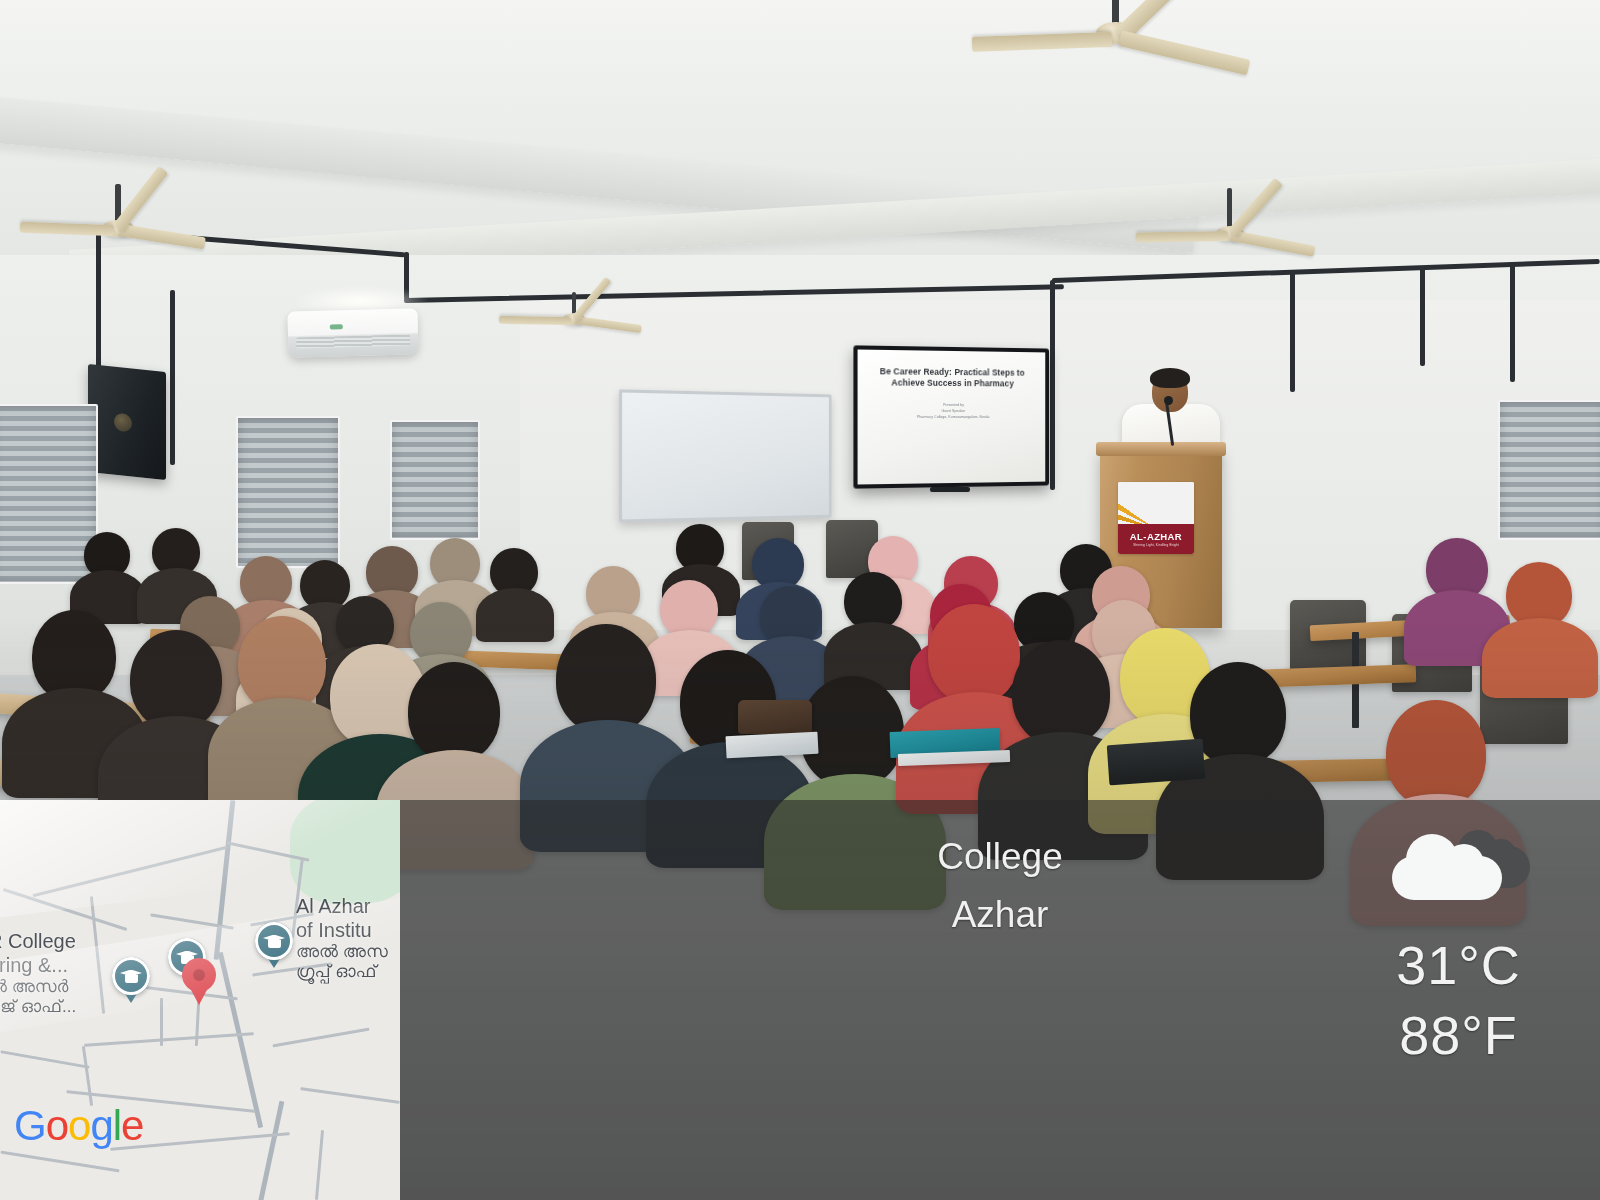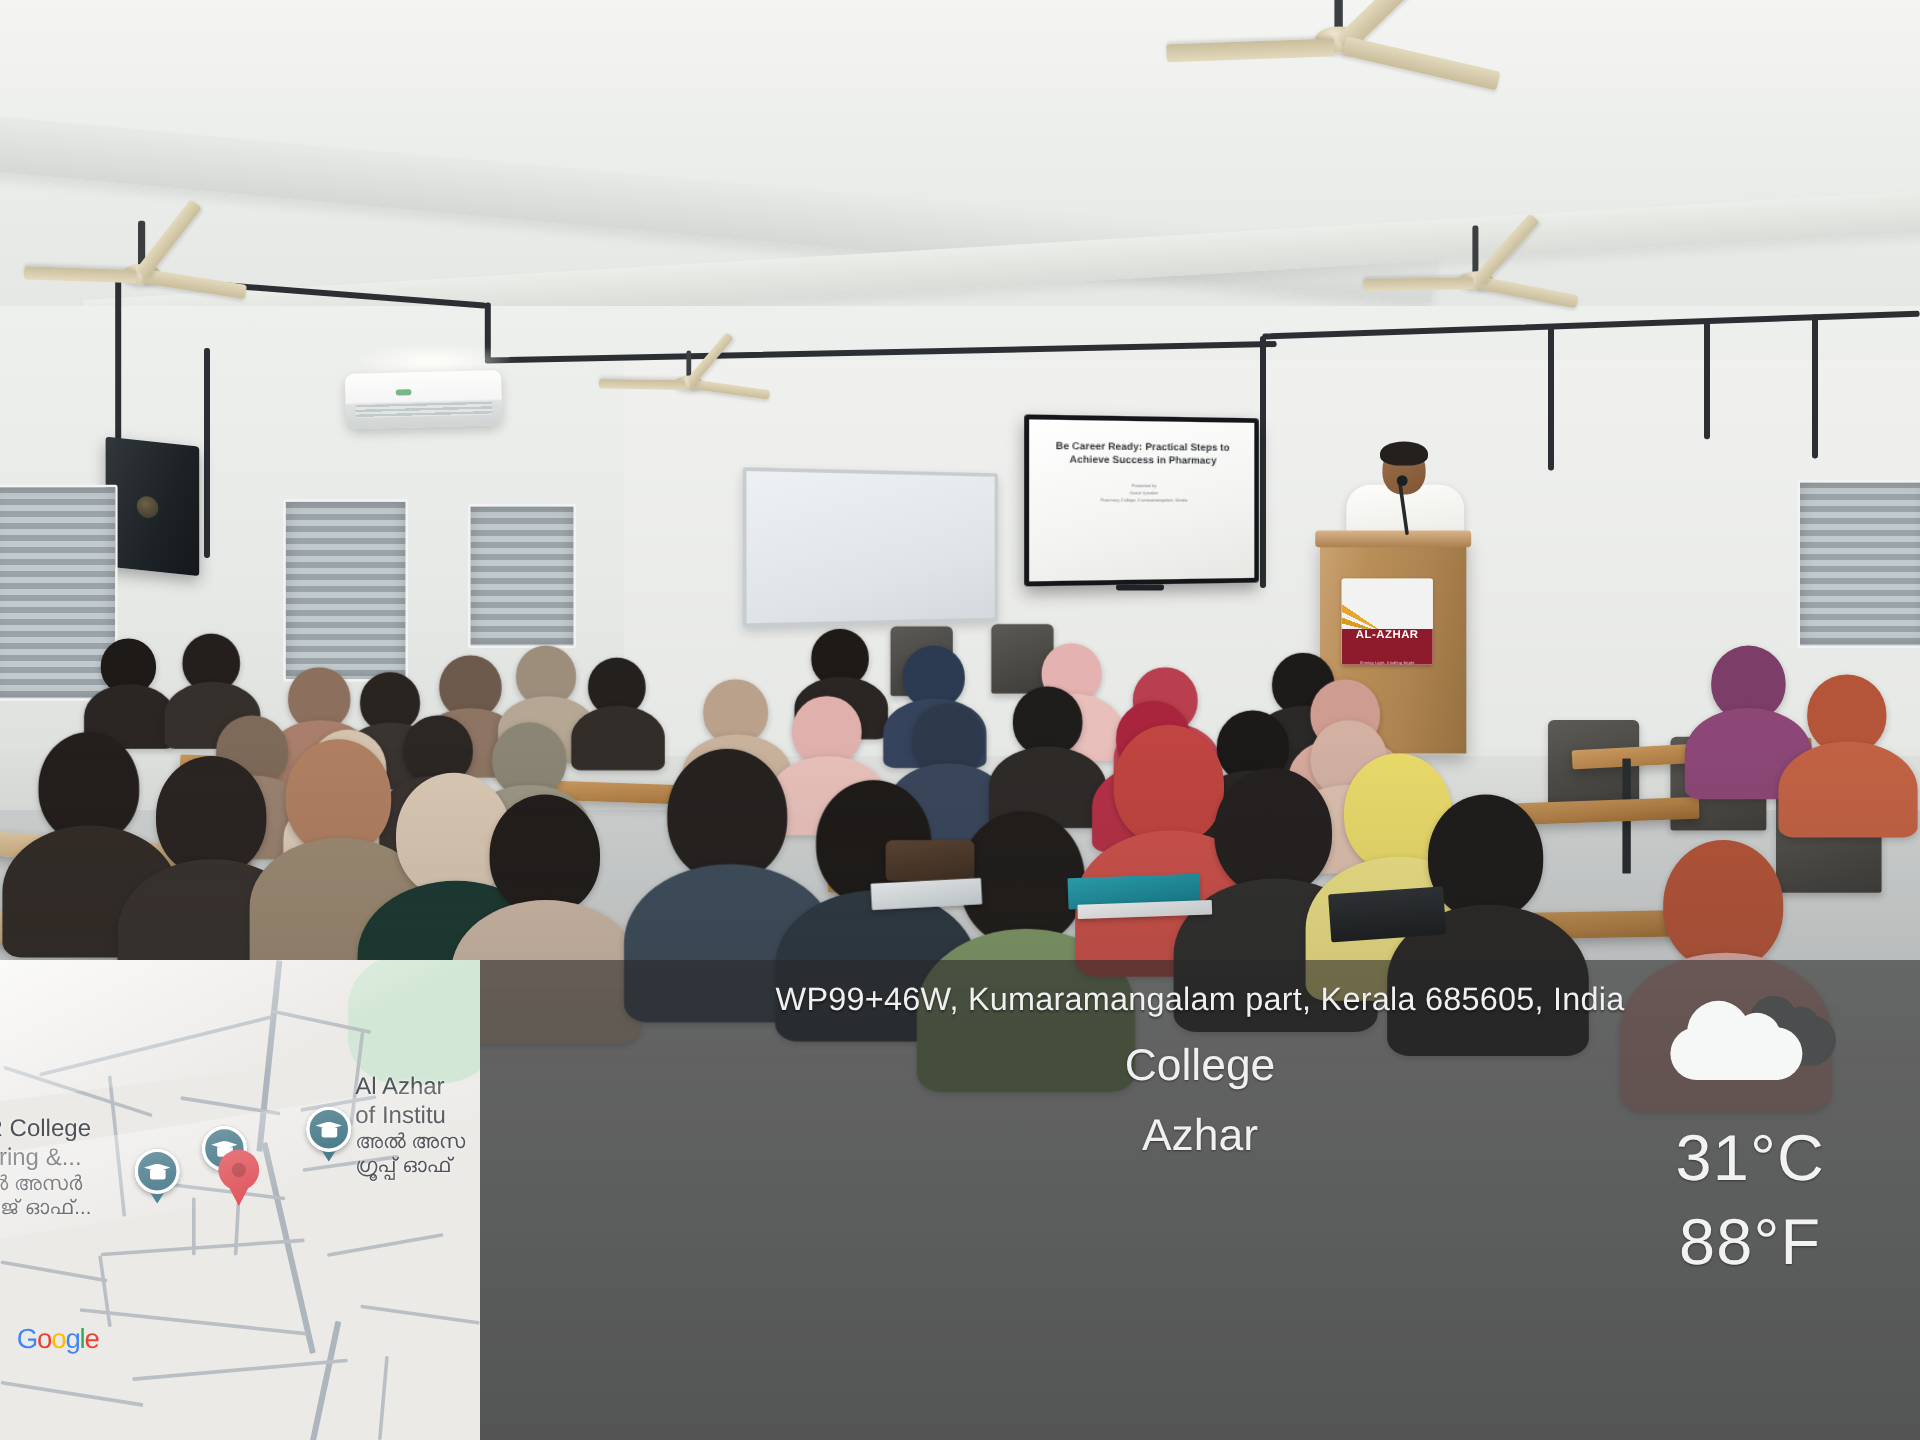--- a/index.html
+++ b/index.html
@@ -147,21 +147,21 @@
     background:
       conic-gradient(from 200deg at 50% 112%,
         #f2f2f2 0deg 6deg,#e8a825 6deg 13deg,#f2f2f2 13deg 19deg,#e8a825 19deg 26deg,
         #f2f2f2 26deg 32deg,#dc9a1d 32deg 39deg,#f2f2f2 39deg 45deg,#e8a825 45deg 52deg,
         #f2f2f2 52deg 58deg,#dc9a1d 58deg 65deg,#f2f2f2 65deg 71deg,#e8a825 71deg 78deg,
         #f2f2f2 78deg 84deg,#dc9a1d 84deg 91deg,#f2f2f2 91deg 97deg,#e8a825 97deg 104deg,
         #f2f2f2 104deg 140deg);
   }
   .logo-band {
     height:30px; background:#8e1b2c; color:#fff;
-    display:flex; flex-direction:column; align-items:center; justify-content:space-between;
+    display:flex; flex-direction:column; align-items:center; justify-content:center;
   }
   .logo-band .nm { font-size:9.5px; font-weight:700; letter-spacing:.4px; }
   .logo-band .tg { font-size:3.1px; letter-spacing:.2px; opacity:.85; margin-top:1px; }
 
   
   .spk-head {
     position:absolute; left:1152px; top:372px; width:36px; height:40px;
     border-radius:48% 48% 44% 44%;
     background:linear-gradient(150deg,#9d7049,#7e5535);
   }
@@ -313,21 +313,21 @@
   }
   .red-pin .rp:after{
     content:""; position:absolute; left:50%; bottom:-13px; margin-left:-9px;
     width:0; height:0; border-left:9px solid transparent; border-right:9px solid transparent;
     border-top:17px solid #e0555c;
   }
   .red-pin .rdot {
     position:absolute; left:11px; top:11px; width:12px; height:12px;
     border-radius:50%; background:#b9434a;
   }
-  .gmark { position:absolute; left:14px; top:302px; font-size:23px; font-weight:500; letter-spacing:-1px; }
+  .gmark { position:absolute; left:14px; top:302px; font-size:42px; font-weight:500; letter-spacing:-1px; }
   .gmark span { display:inline-block; }
   .glare1 {
     position:absolute; left:-40px; top:-30px; width:520px; height:120px;
     background:linear-gradient(160deg,rgba(255,255,255,.85),rgba(255,255,255,0) 70%);
     transform:rotate(-7deg); pointer-events:none;
   }
   .glare2 {
     position:absolute; left:-60px; top:130px; width:520px; height:70px;
     background:linear-gradient(170deg,rgba(255,255,255,.45),rgba(255,255,255,0) 75%);
     transform:rotate(-9deg); pointer-events:none;
@@ -685,21 +685,20 @@
     </div>
 
     <div class="gmark"><span style="color: rgb(66, 133, 244);">G</span><span style="color: rgb(234, 67, 53);">o</span><span style="color: rgb(251, 188, 5);">o</span><span style="color: rgb(66, 133, 244);">g</span><span style="color: rgb(52, 168, 83);">l</span><span style="color: rgb(234, 67, 53);">e</span></div>
 
     <div class="glare1"></div>
     <div class="glare2"></div>
   </div>
 
   <div class="gps-panel">
     <div class="gps-center">
-      <div class="gps-address">WP99+46W, Kumaramangalam part, Kerala 685605, India</div>
       <div class="gps-state">College</div>
       <div class="gps-country">Azhar</div>
     </div>
     <div class="gps-weather">
       <div class="wicon">
         <div class="wc-dark"></div>
         <div class="wc-white"></div>
       </div>
       <div class="temp-c">31°C</div>
       <div class="temp-f">88°F</div>

